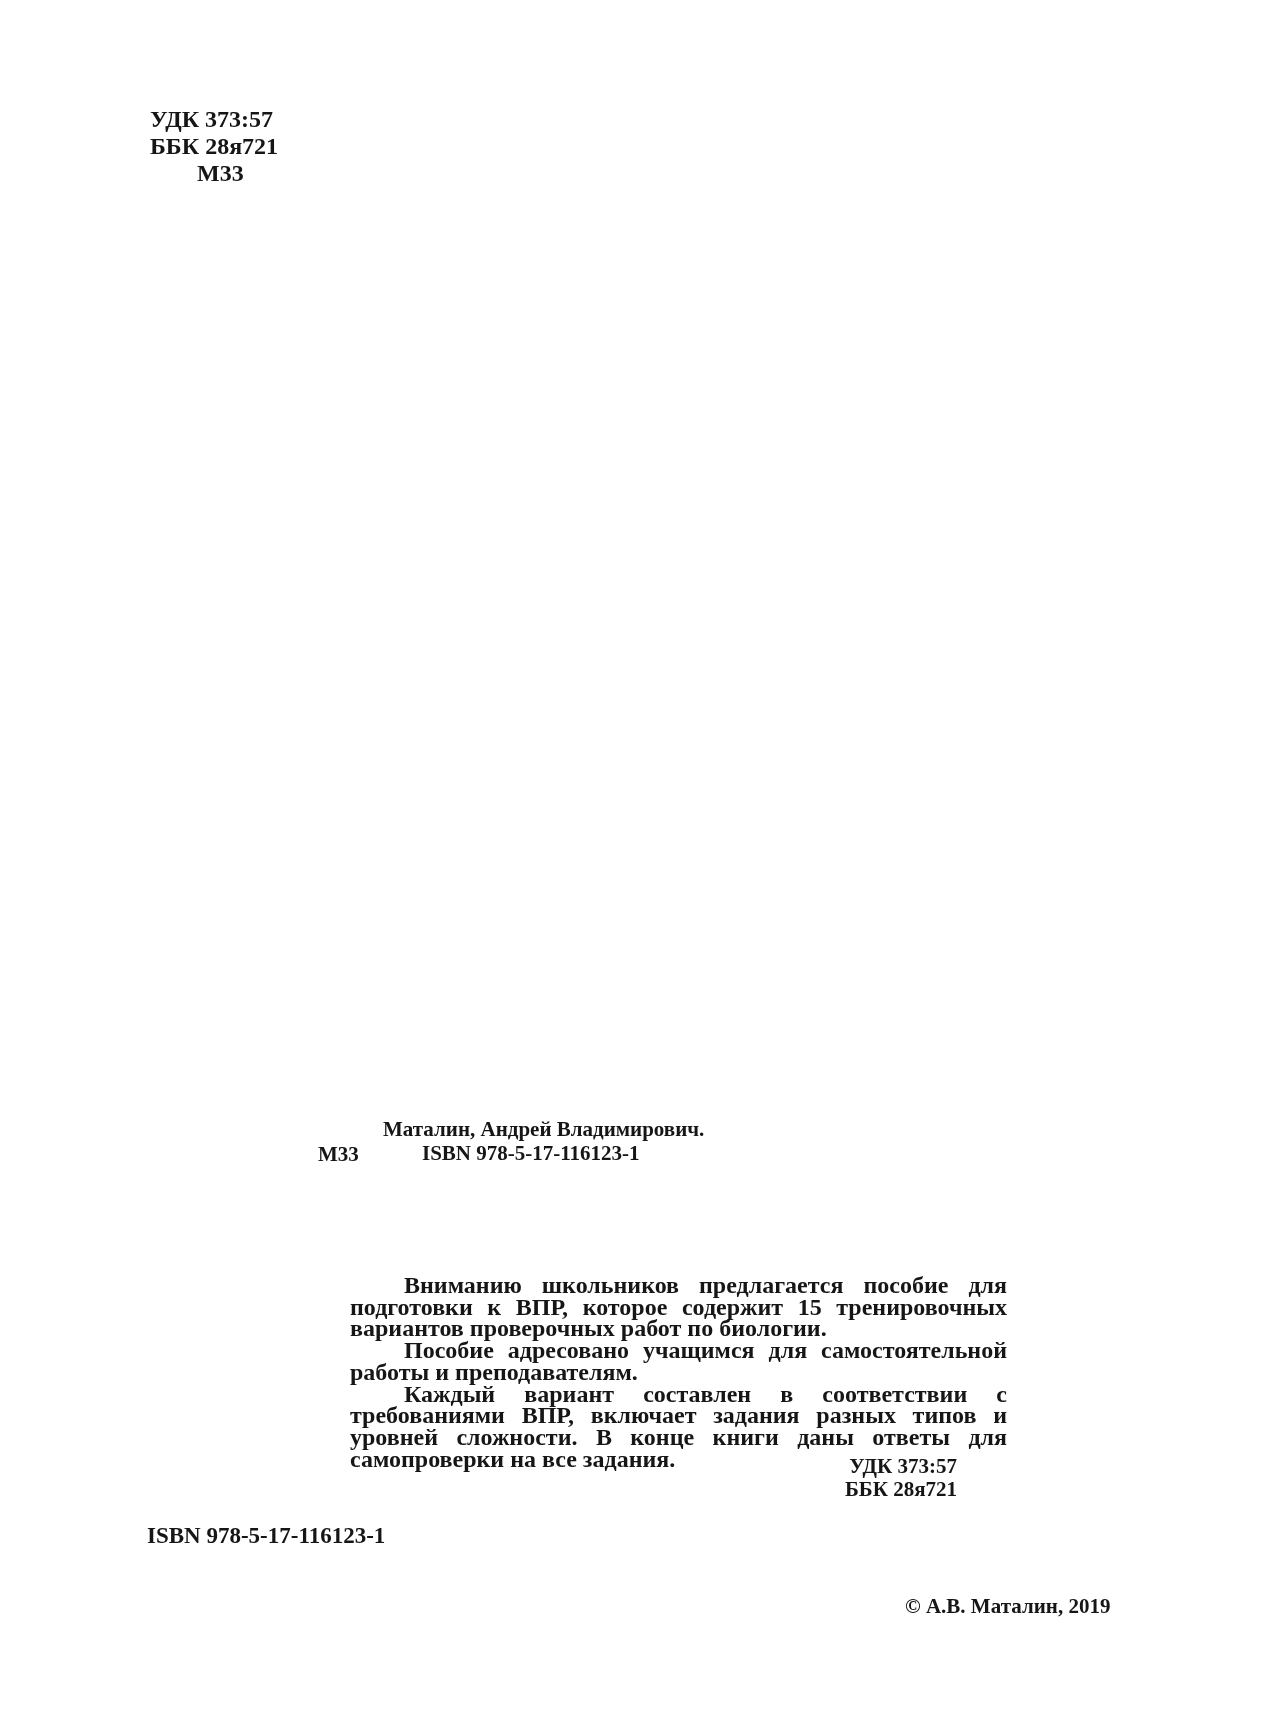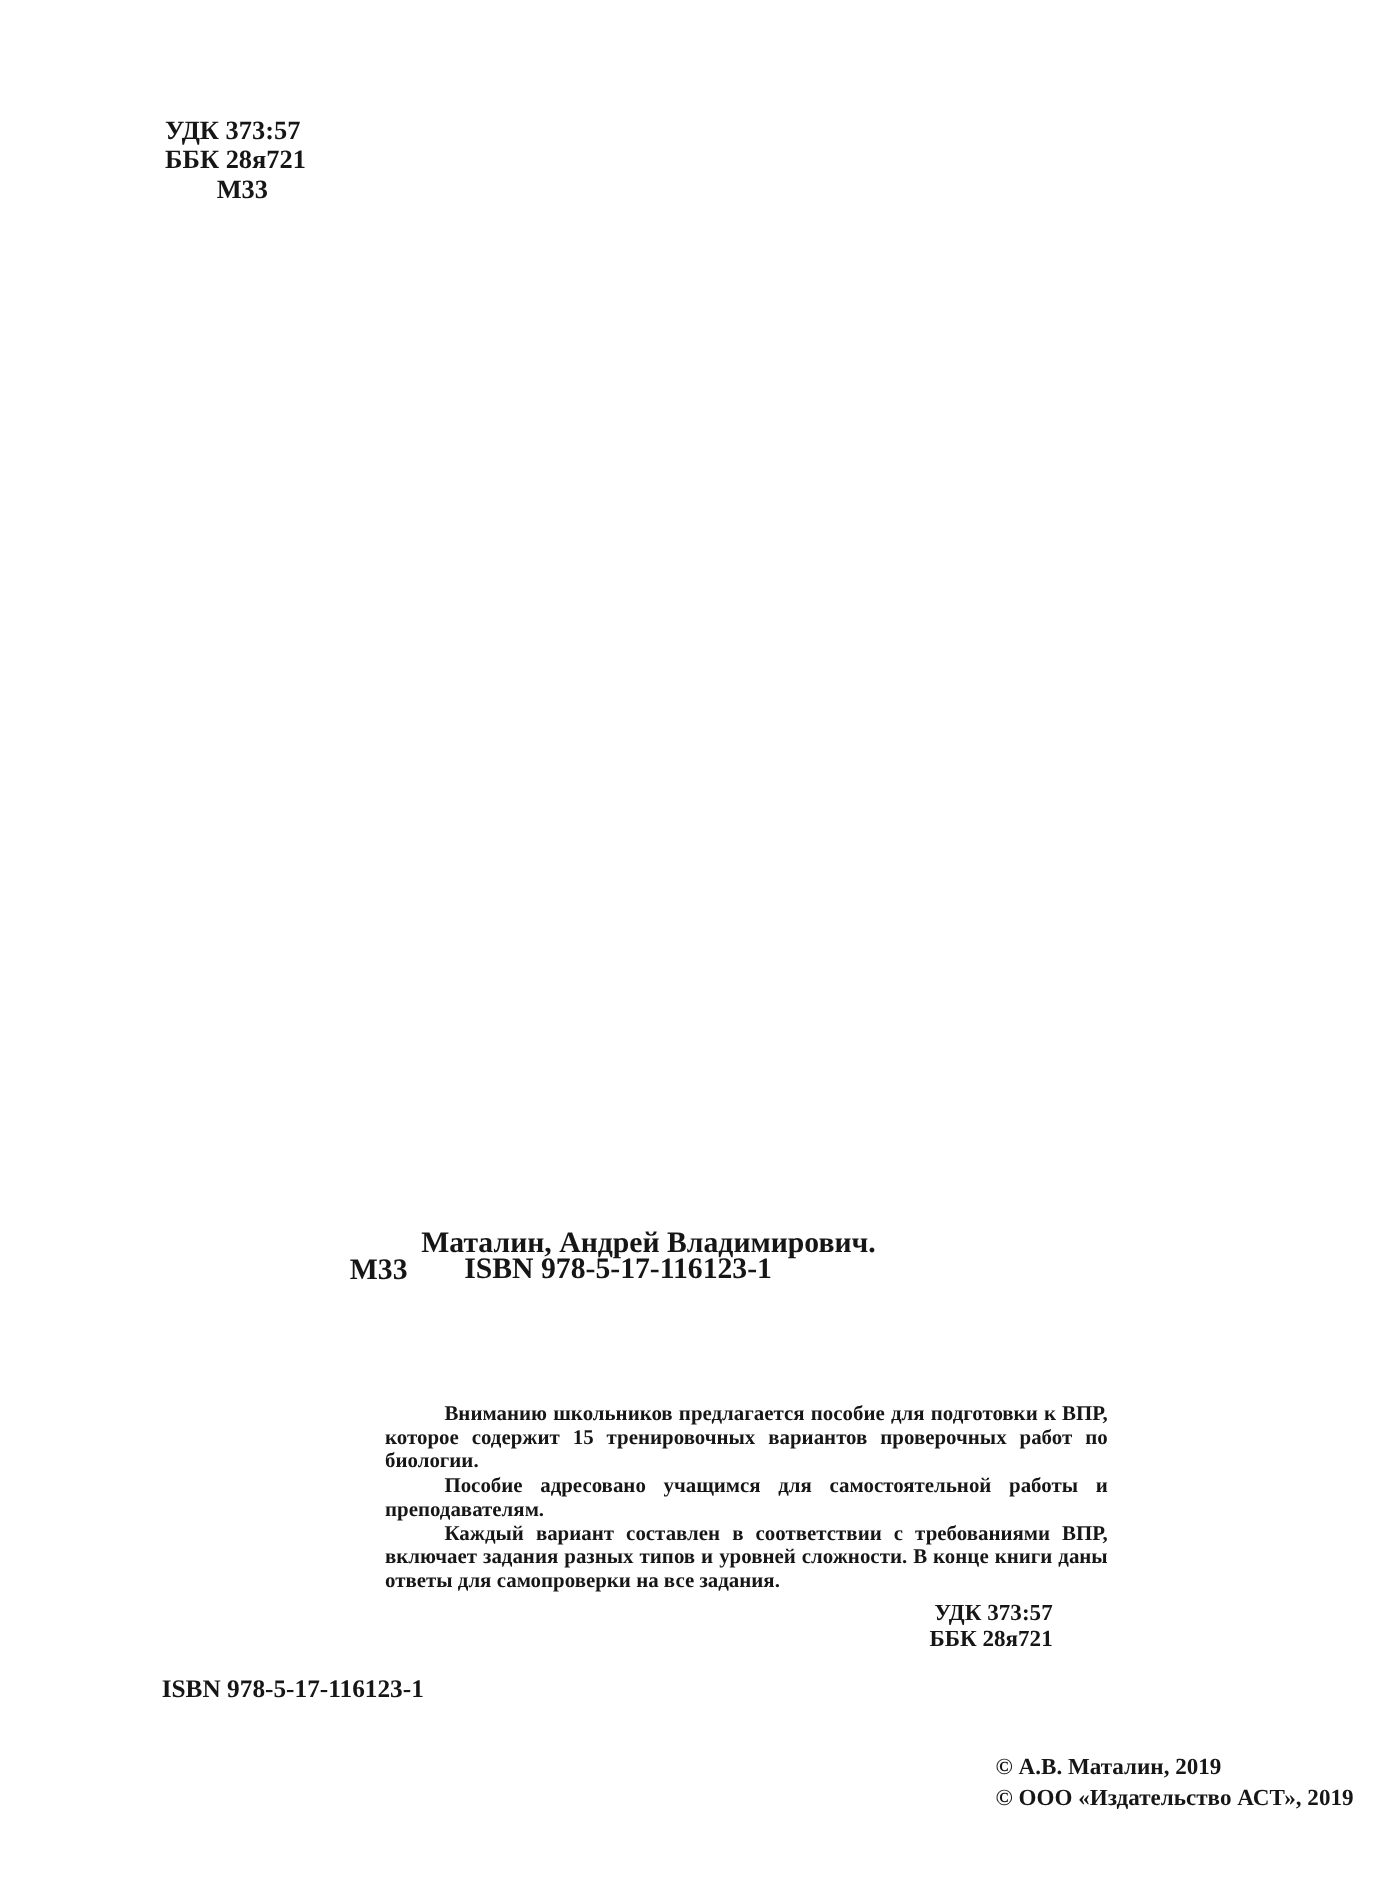--- a/index.html
+++ b/index.html
@@ -33,21 +33,21 @@
   .top-codes .code-line3 {
     padding-left: 47px;
   }
 
   
   .card {
     position: absolute;
     left: 318px;
     top: 1118px;
     width: 690px;
-    font-size: 27px;
+    font-size: 21px;
     line-height: 23.5px;
   }
   .card .author {
     margin-left: 65px;
     white-space: nowrap;
   }
   .card .card-code {
     position: absolute;
     left: 0;
     top: 25px;
@@ -62,21 +62,21 @@
     margin-left: 104px;
     white-space: nowrap;
   }
 
   
   .annotation {
     position: absolute;
     left: 350px;
     top: 1275px;
     width: 657px;
-    font-size: 19px;
+    font-size: 24px;
     line-height: 21.7px;
     text-align: justify;
   }
   .annotation p {
     margin: 0;
     text-indent: 54px;
   }
 
   
   .right-codes {
@@ -132,16 +132,15 @@
 
   <div class="right-codes">
     <div>УДК 373:57</div>
     <div>ББК 28я721</div>
   </div>
 
   <div class="footer-isbn">ISBN 978-5-17-116123-1</div>
 
   <div class="copyright">
     <div>© А.В. Маталин, 2019</div>
-    <div>© ООО «Издательство АСТ», 2019</div>
   </div>
 
 </div>
 
 </body></html>

